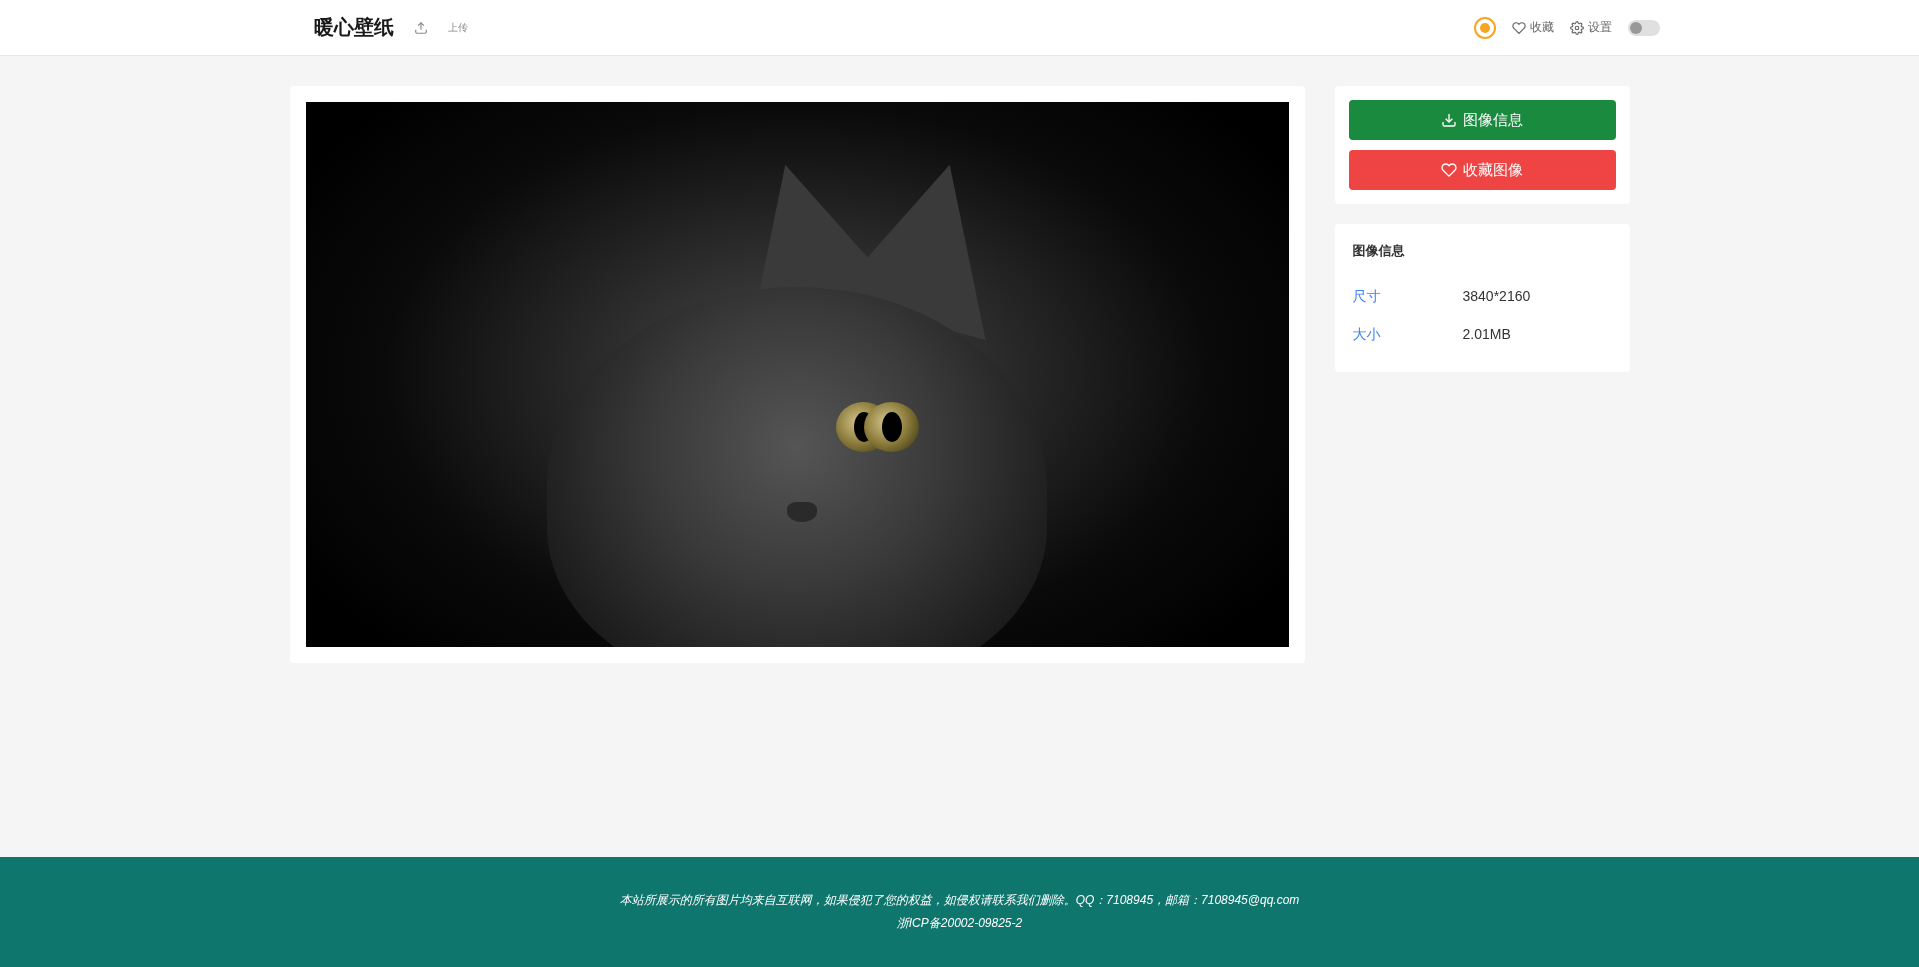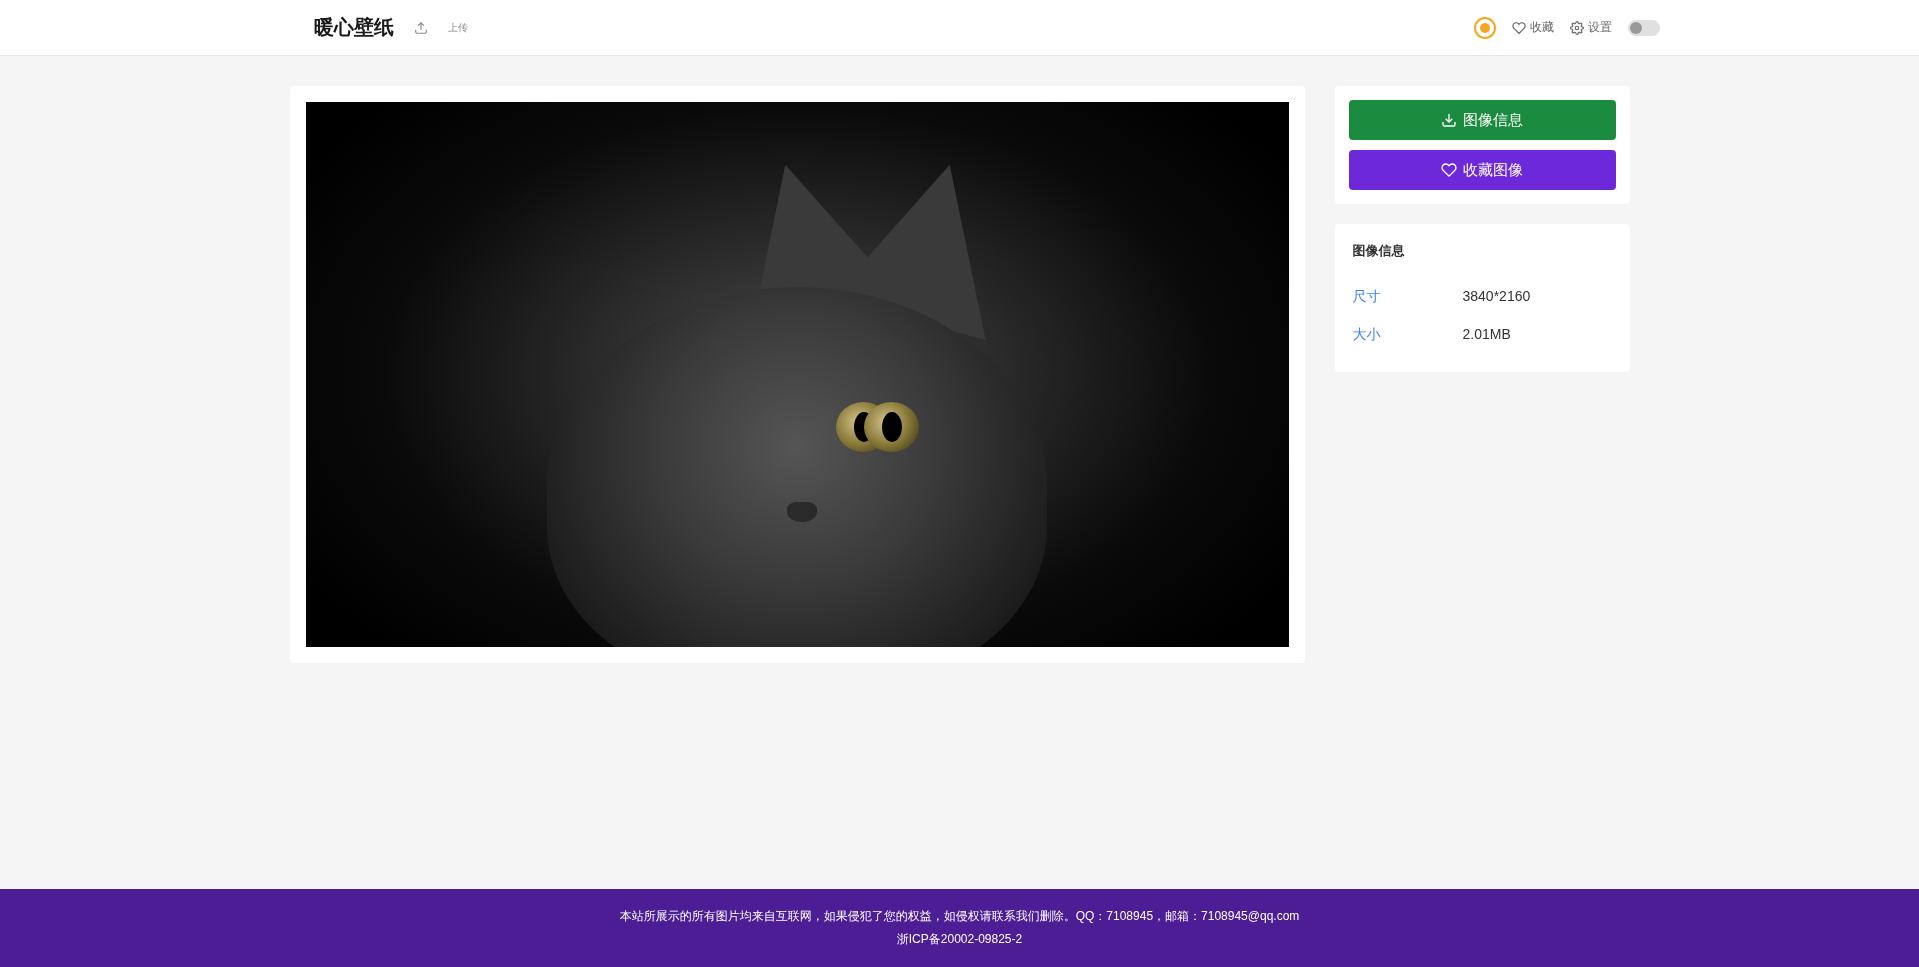--- a/index.html
+++ b/index.html
@@ -177,21 +177,21 @@
       font-size: 15px;
       font-weight: 500;
       cursor: pointer;
       display: flex;
       align-items: center;
       justify-content: center;
       gap: 6px;
       color: #fff;
     }
     .btn-download { background: #1a8a3e; }
-    .btn-favorite { background: #6d28d9; }
+    .btn-favorite { background: #ef4444; }
     .btn svg { width: 16px; height: 16px; }
     .info-card {
       background: #fff;
       border-radius: 4px;
       padding: 18px;
     }
     .info-title {
       font-size: 13px;
       font-weight: 600;
       color: #333;
@@ -204,26 +204,27 @@
     .info-label {
       width: 110px;
       color: #3b82f6;
       font-size: 14px;
     }
     .info-value {
       color: #333;
       font-size: 14px;
     }
     .footer {
-      background: #4c1d95;
+      background: #0f766e;
       color: #fff;
       text-align: center;
-      padding: 16px 0;
+      padding: 32px 0;
       font-size: 12px;
       line-height: 1.9;
+      font-style: italic;
     }
     .footer a { color: #fff; text-decoration: none; }
   </style>
 </head>
 <body>
 
 <div class="header">
   <div class="header-left">
     <div class="logo">暖心壁纸</div>
     <div class="upload-link">

